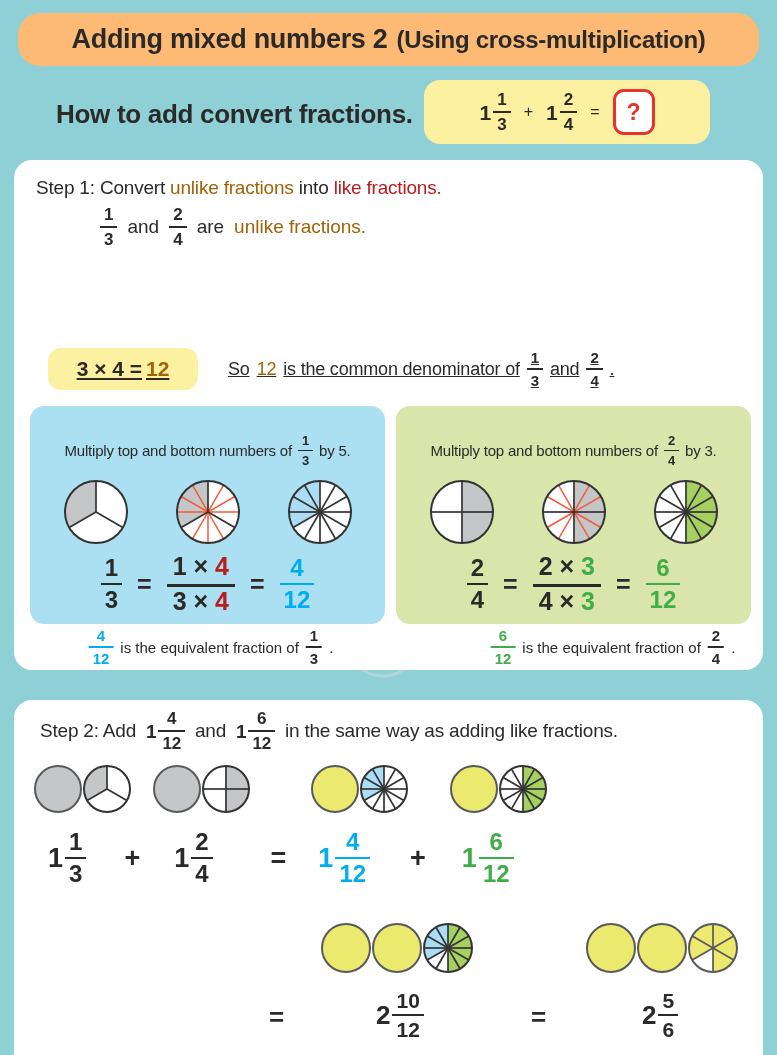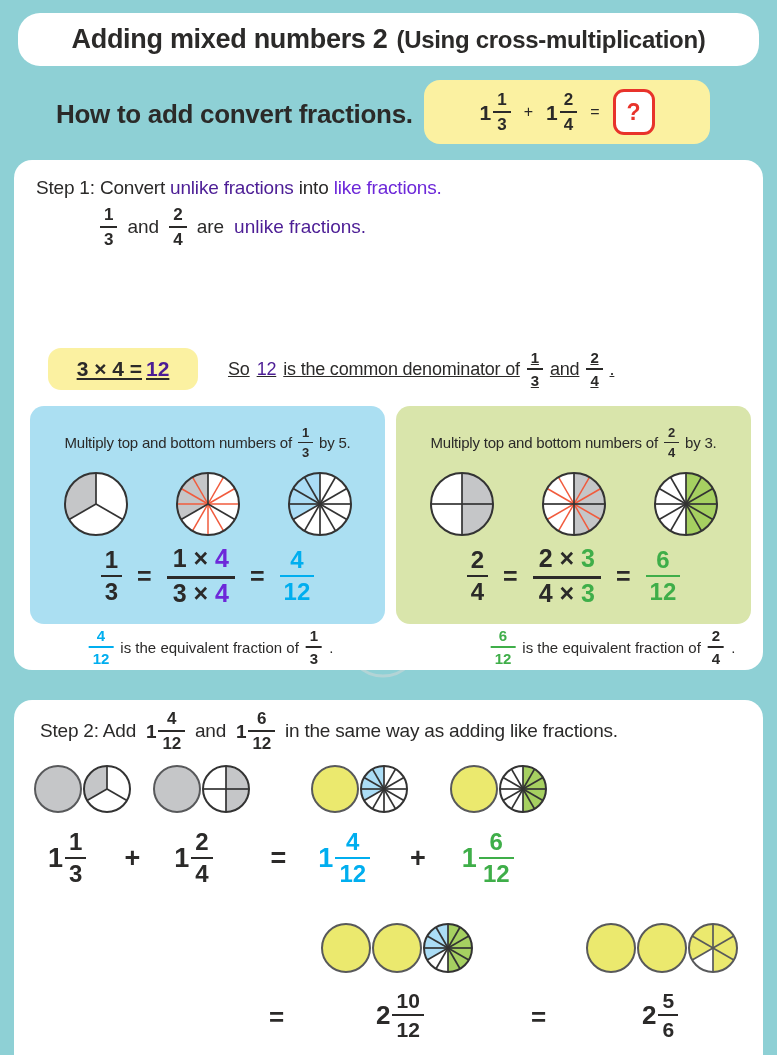--- a/index.html
+++ b/index.html
@@ -1,34 +1,34 @@
 <!DOCTYPE html>
 <html><head>
 <meta charset="utf-8">
 <style>
   html,body{margin:0;padding:0;}
   .page{position:relative;width:777px;height:1055px;background:#8ed0d5;
         font-family:"Liberation Sans",sans-serif;color:#2b2a29;overflow:hidden;}
   
-  .header-box{position:absolute;left:18px;top:13px;width:741px;height:53px;background:#ffffff;
+  .header-box{position:absolute;left:18px;top:13px;width:741px;height:53px;background:#fdba74;
         border-radius:22px;display:flex;align-items:center;justify-content:center;gap:9px;}
   .title{font-size:27px;font-weight:700;letter-spacing:-0.3px;}
   .subtitle{font-size:24px;font-weight:700;letter-spacing:-0.3px;}
   
   .intro-heading{position:absolute;left:56px;top:99px;font-size:26px;font-weight:700;letter-spacing:-0.3px;}
   .intro-eq-box{position:absolute;left:424px;top:80px;width:286px;height:64px;background:#fbf1a1;
         border-radius:16px;display:flex;align-items:center;justify-content:center;gap:13px;}
   .q-box{width:36px;height:40px;background:#fff;border:3px solid #e8332b;border-radius:11px;
         color:#e8332b;font-weight:700;font-size:23px;display:flex;align-items:center;justify-content:center;}
   
   .card{position:absolute;left:14px;width:749px;background:#fff;border-radius:18px;}
   .card1{top:160px;height:510px;}
   .card2{top:700px;height:426px;}
   .step-title{position:absolute;left:22px;top:17px;font-size:19px;margin:0;letter-spacing:-0.2px;}
-  .c-red{color:#4c1d95;} .c-blue{color:#6d28d9;} .c-green{color:#3fae49;}
+  .c-red{color:#a16207;} .c-blue{color:#b91c1c;} .c-green{color:#3fae49;}
   
   .frac{display:inline-flex;align-items:center;font-weight:700;line-height:1;}
   .frac .whole{font-size:var(--ws,22px);margin-right:2px;}
   .frac .stack{display:inline-flex;flex-direction:column;align-items:center;}
   .frac .fnum{font-size:var(--fs,18px);padding:0 4px 3px;}
   .frac .fden{font-size:var(--fs,18px);padding:3px 4px 0;border-top:var(--bw,2px) solid currentColor;}
   .f-xs{--fs:13px;--bw:1.5px;}
   .f-sm{--fs:15px;--bw:2px;}
   .f-md{--fs:17px;--ws:21px;--bw:2px;}
   .f-st{--fs:17px;--ws:19px;--bw:2px;}
@@ -42,21 +42,21 @@
   .before{position:absolute;left:22px;top:108px;font-size:18px;letter-spacing:-0.2px;line-height:33px;white-space:nowrap;}
   .mult-row{position:absolute;left:34px;top:188px;display:flex;align-items:center;gap:30px;text-decoration:underline;}
   .mult-box{width:150px;height:42px;background:#fbf1a1;border-radius:13px;display:flex;align-items:center;
         justify-content:center;font-size:21px;font-weight:700;gap:4px;}
   .common{display:flex;align-items:center;gap:7px;font-size:18px;letter-spacing:-0.2px;white-space:nowrap;}
   .panels{position:absolute;left:16px;top:246px;display:flex;gap:11px;}
   .panel{width:355px;height:218px;border-radius:14px;}
   .panel-blue{background:#abdff2;}
   .panel-green{background:#d9e5ab;}
   .caption{display:flex;align-items:center;justify-content:center;gap:6px;font-size:15px;
-        letter-spacing:-0.2px;margin-top:20px;white-space:nowrap;}
+        letter-spacing:-0.2px;margin-top:28px;white-space:nowrap;}
   .pies{display:flex;justify-content:center;align-items:center;gap:46px;margin-top:12px;height:66px;}
   .peq{display:flex;justify-content:center;align-items:center;gap:15px;margin-top:9px;font-size:25px;font-weight:700;}
   .equiv{position:absolute;top:468px;display:flex;align-items:center;gap:7px;font-size:15px;
         white-space:nowrap;transform:translateX(-50%);}
   .equiv-l{left:197px;} .equiv-r{left:599px;}
   
   .step2-title{position:absolute;left:26px;top:10px;display:flex;align-items:center;gap:10px;
         font-size:19px;letter-spacing:-0.2px;margin:0;white-space:nowrap;}
   .circles-row{position:absolute;left:19px;top:64px;display:flex;align-items:center;}
   .pair{display:flex;align-items:center;}

